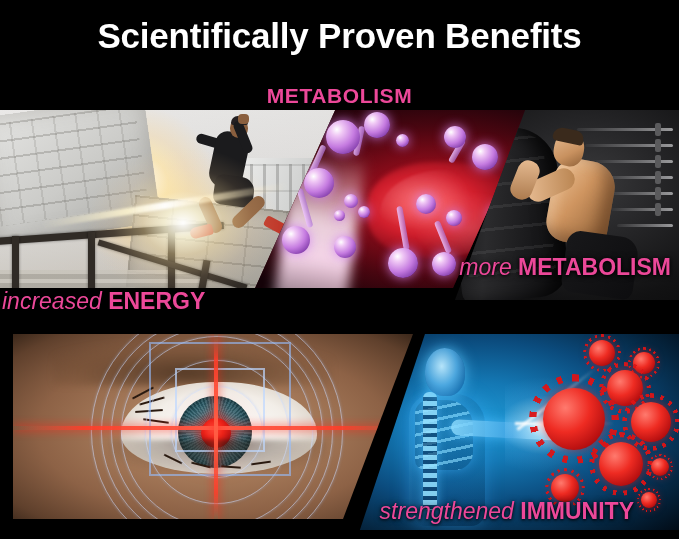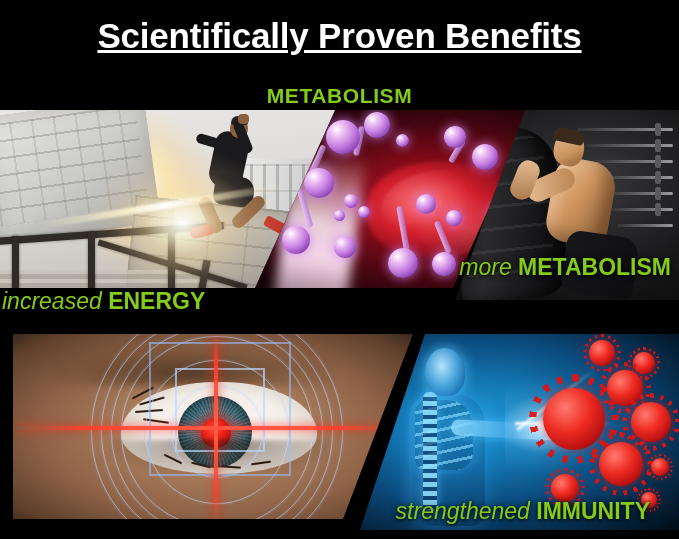--- a/index.html
+++ b/index.html
@@ -25,21 +25,20 @@
     left: 0;
     top: 15px;
     width: 679px;
     text-align: center;
     color: #ffffff;
     font-size: 35px;
     font-weight: bold;
     letter-spacing: -0.2px;
     line-height: 42px;
     white-space: nowrap;
-    text-decoration: underline;
   }
 
   
   .panel {
     position: absolute;
     overflow: hidden;
   }
   .panel .art {
     position: absolute;
     left: 0; top: 0; right: 0; bottom: 0;
@@ -427,41 +426,41 @@
     position:absolute; left:-22%; top:-22%; width:144%; height:144%;
     border-radius:50%;
     background: repeating-conic-gradient(from 0deg, rgba(220,20,22,0.95) 0deg 7deg, rgba(220,20,22,0) 7deg 21deg);
     -webkit-mask-image: radial-gradient(circle, transparent 0%, transparent 58%, #000 60%, #000 100%);
     mask-image: radial-gradient(circle, transparent 0%, transparent 58%, #000 60%, #000 100%);
   }
 
   
   .caption {
     position: absolute;
-    color: #84cc16;
+    color: #ec4899;
     font-size: 23px;
     line-height: 27px;
     white-space: nowrap;
     text-shadow: 0 1px 3px rgba(0,0,0,0.95), 0 0 6px rgba(0,0,0,0.8);
   }
   .caption .lite { font-style: italic; font-weight: normal; }
   .caption .bold { font-weight: bold; }
 
   #cap-energy   { left: 2px;  top: 288px; }
   #cap-metabolism-main {
     left: 0; top: 82px; width: 679px; text-align: center;
     font-size: 21px; font-weight: bold; letter-spacing: 0.6px;
   }
   #cap-metabolism-sub {
     left: 0; top: 108px; width: 679px; text-align: center;
     font-size: 22px; font-style: italic; font-weight: bold;
   }
   #cap-endurance { right: 8px; top: 254px; }
   #cap-focus     { left: 255px; top: 318px; }
-  #cap-immunity  { right: 29px; top: 498px; }
+  #cap-immunity  { right: 45px; top: 498px; }
 </style>
 </head>
 <body>
 
 <div id="infographic">
 
   <div class="headline">Scientifically Proven Benefits</div>
 
   <div class="panel" id="panel-energy">
     <div class="art">

